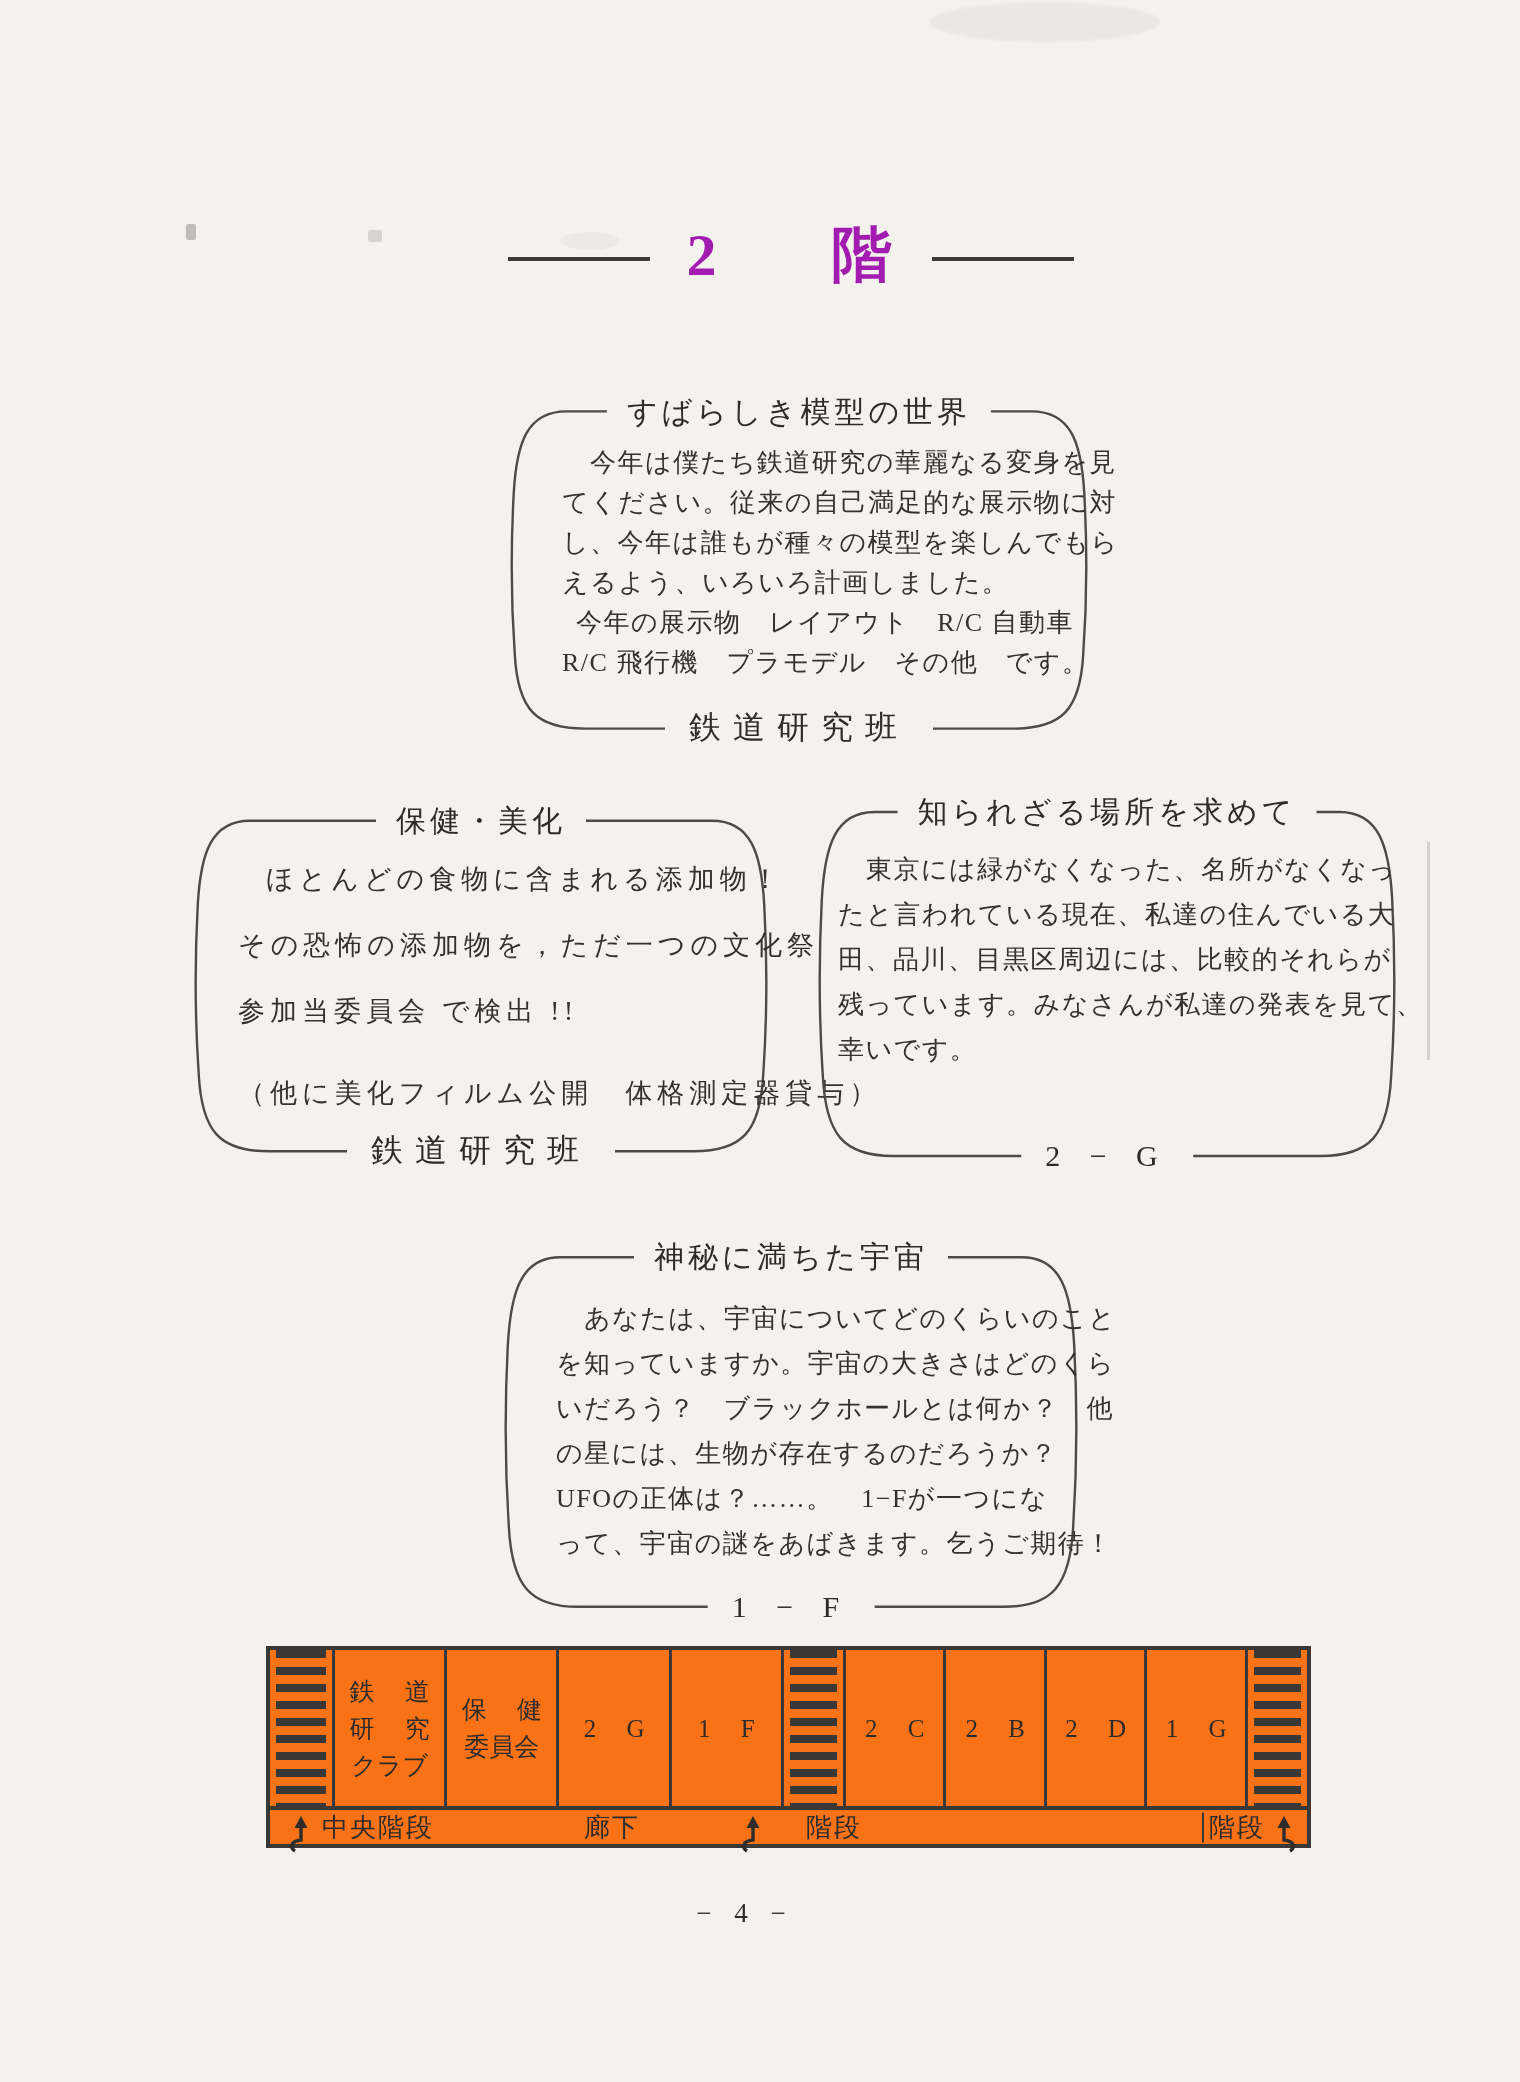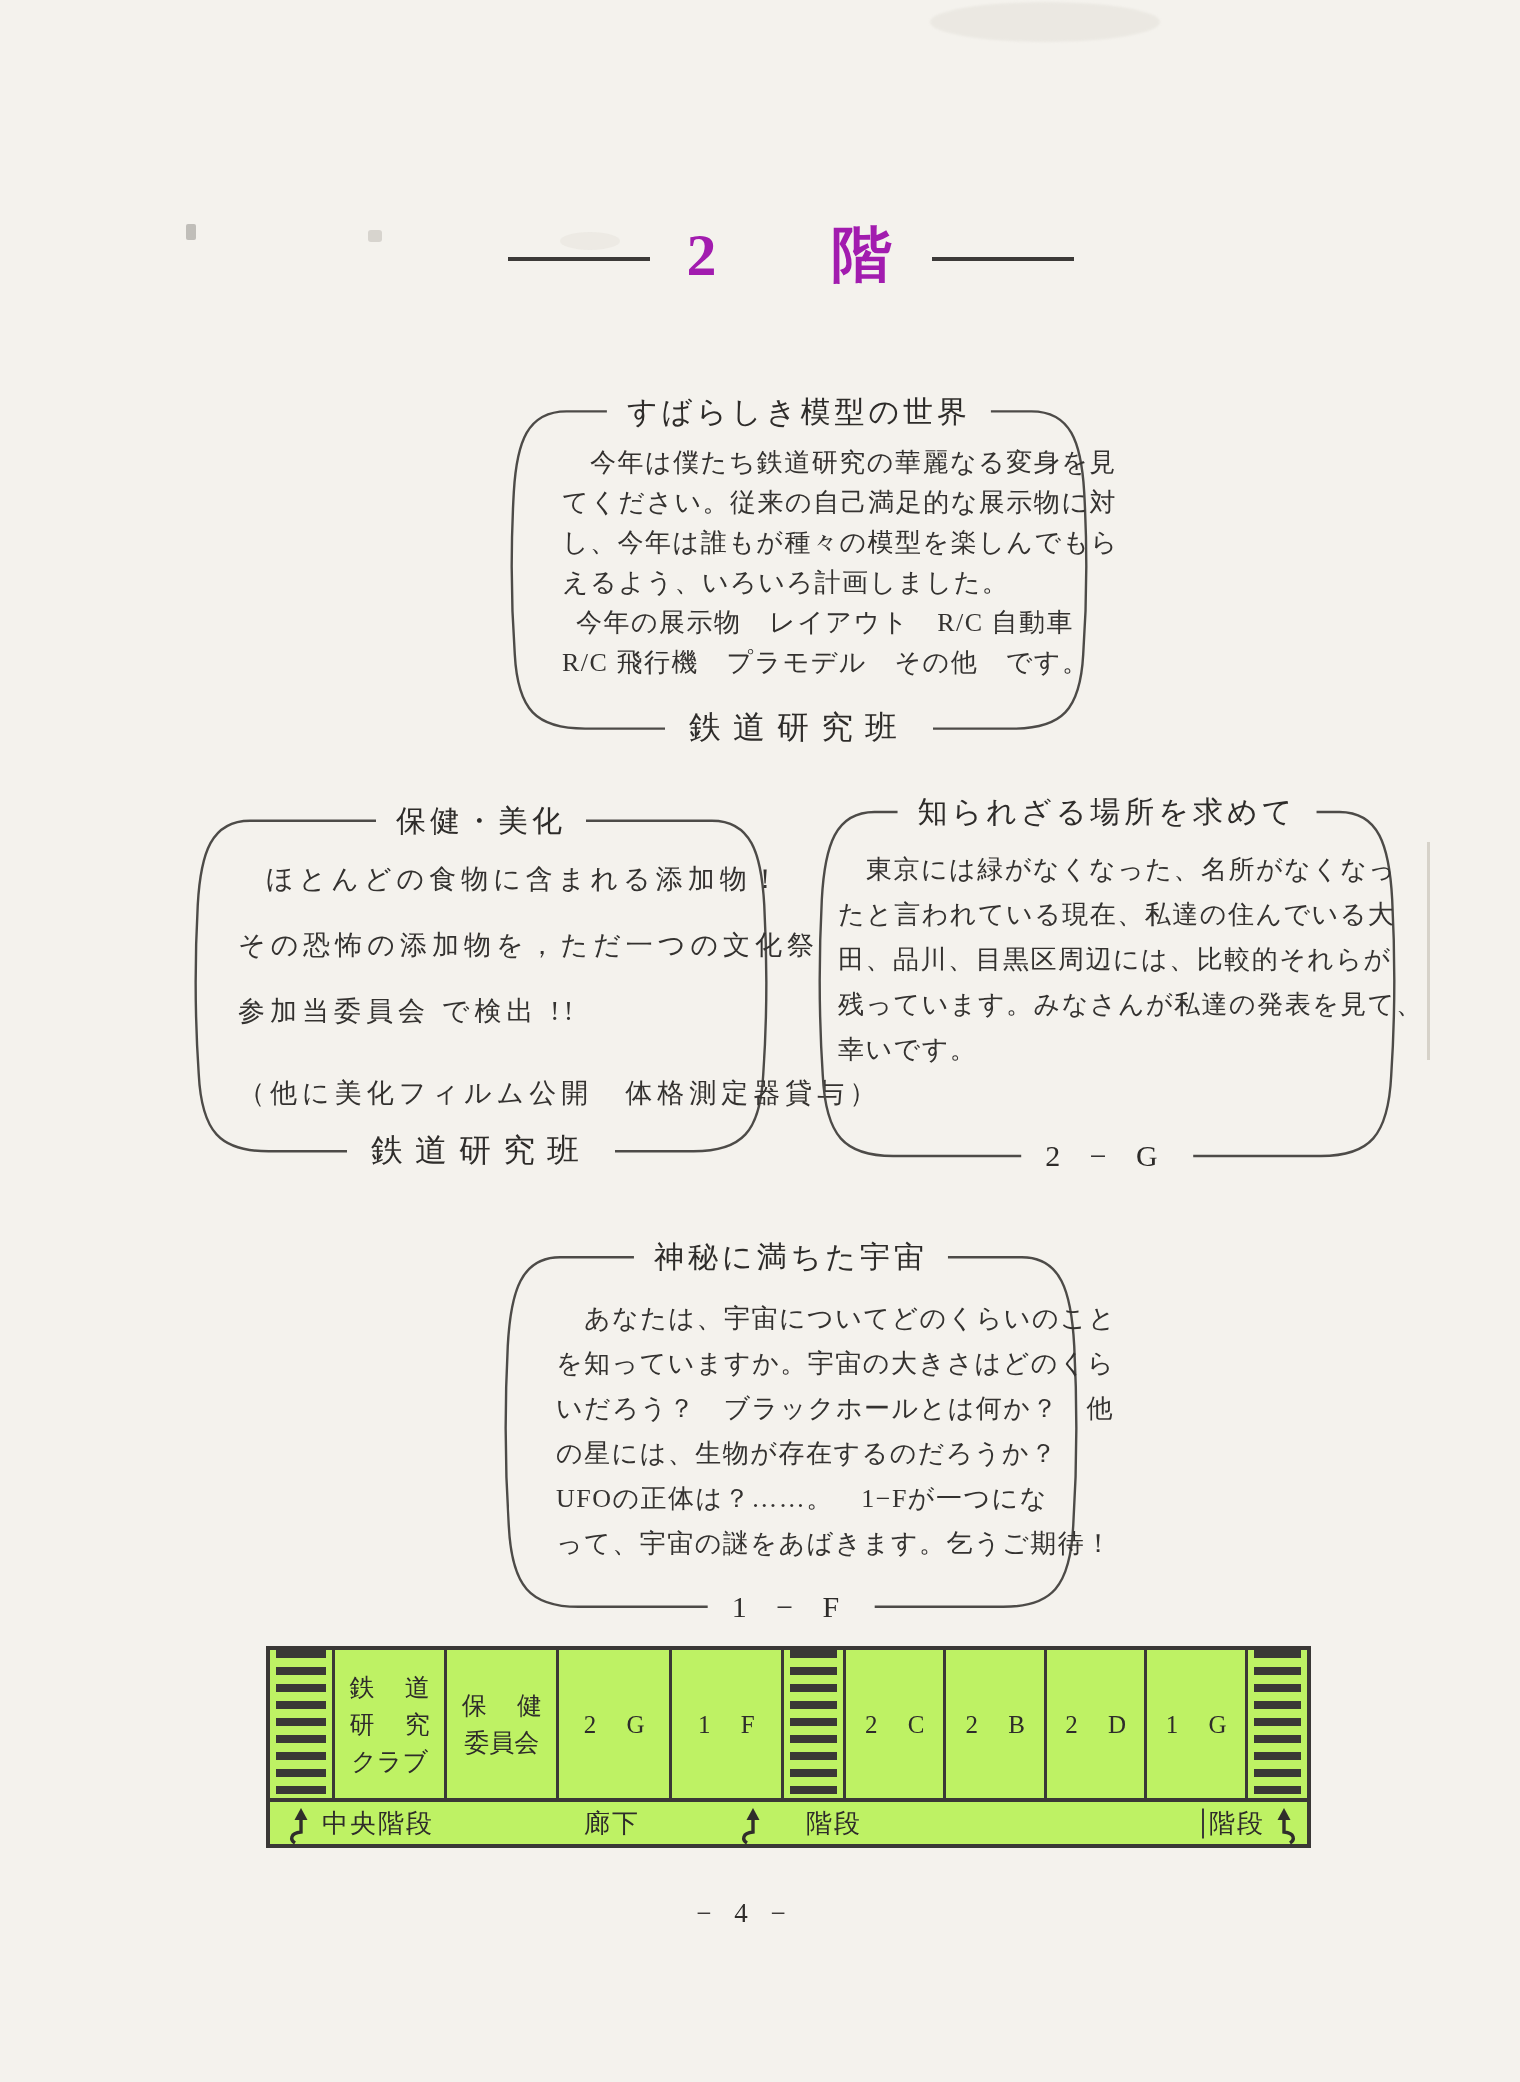--- a/index.html
+++ b/index.html
@@ -53,38 +53,38 @@
   .box-health .gap-top{margin-top:16px;}
   .box-places .box-body{left:24px;right:20px;top:44px;}
   .box-places .tline{line-height:45px;}
   .box-space  .box-body{top:48px;}
   .box-space  .tline{line-height:45px;}
   .footer-roman{letter-spacing:11px;font-size:30px;}
 
   
   .floor-map{
     position:absolute;left:266px;top:1646px;width:1045px;height:202px;
-    border:4px solid #3a3836;box-sizing:border-box;background:#bef264;
+    border:4px solid #3a3836;box-sizing:border-box;background:#f97316;
     display:flex;flex-direction:column;
   }
   .map-rooms{display:flex;flex:1;border-bottom:4px solid #3a3836;min-height:0;}
   .map-cell{box-sizing:border-box;border-left:3px solid #3a3836;}
   .map-rooms > .map-cell:first-child{border-left:none;}
   .map-stairs{
     width:62px;flex:0 0 auto;
     background-image:repeating-linear-gradient(to bottom,#3a3836 0 8px,rgba(0,0,0,0) 8px 17px);
     background-size:calc(100% - 12px) 100%;background-position:6px 0;background-repeat:no-repeat;
   }
   .map-room{
     flex:1.12;display:flex;align-items:center;justify-content:center;
     text-align:center;font-size:25px;line-height:37px;
     white-space:pre-line;word-spacing:24px;color:#2e2c2a;
   }
   .map-room.rw{flex:1;}
-  .map-corridor{position:relative;height:42px;font-size:26px;border-radius:20px;}
+  .map-corridor{position:relative;height:34px;font-size:26px;border-radius:20px;}
   .corridor-label{
     position:absolute;top:50%;transform:translateY(-50%);
     white-space:nowrap;letter-spacing:2px;color:#2e2c2a;display:flex;align-items:center;
   }
   .lab-central{left:52px;}
   .lab-hall{left:314px;}
   .lab-mid{left:536px;}
   .lab-right{left:932px;}
   .wall-tick{display:inline-block;width:2px;height:30px;background:#3a3836;margin-right:5px;}
   .corridor-arrow{position:absolute;top:3px;width:27px;height:40px;}

